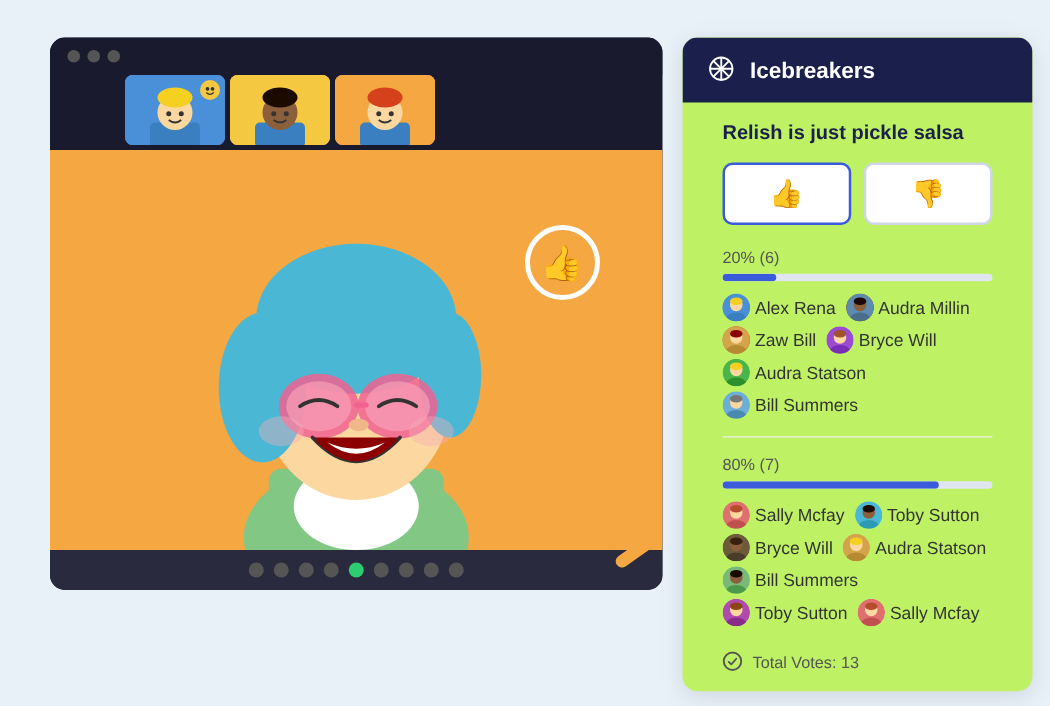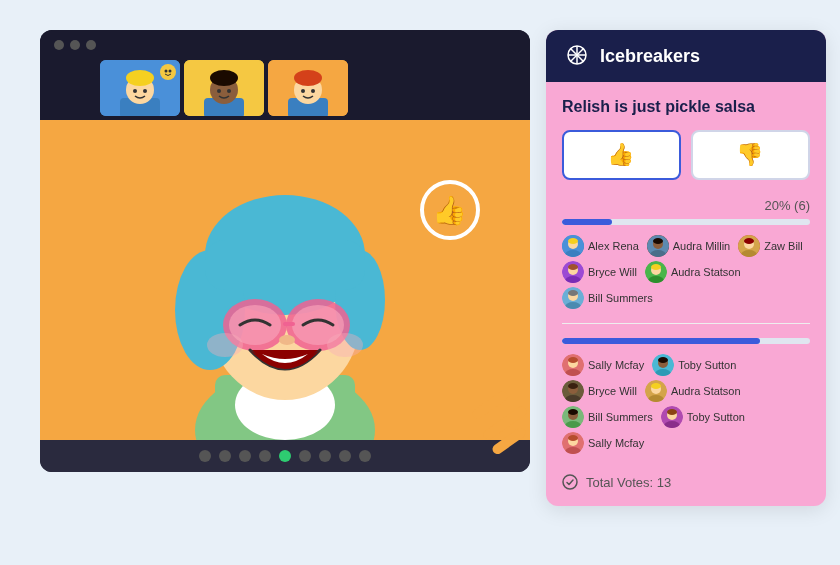--- a/index.html
+++ b/index.html
@@ -111,21 +111,21 @@
       width: 12px;
       height: 12px;
       border-radius: 50%;
       background: #555;
     }
     .control-dot.active { background: #2ecc71; }
 
     
     .icebreakers-panel {
       flex: 1;
-      background: #f9a8d4;
+      background: #bef264;
       border-radius: 12px;
       overflow: hidden;
       box-shadow: 0 4px 20px rgba(0,0,0,0.1);
       min-width: 280px;
     }
 
     .panel-header {
       background: #1a1f4b;
       padding: 14px 20px;
       display: flex;
@@ -133,21 +133,21 @@
       gap: 10px;
     }
 
     .panel-header-title {
       color: white;
       font-size: 18px;
       font-weight: 600;
     }
 
     .panel-body {
-      padding: 16px 16px;
+      padding: 16px 32px;
     }
 
     .question-text {
       font-size: 16px;
       font-weight: 600;
       color: #1a1f4b;
       margin-bottom: 14px;
     }
 
     .vote-buttons {
@@ -167,21 +167,20 @@
       display: flex;
       align-items: center;
       justify-content: center;
       transition: border-color 0.2s;
     }
     .vote-btn.active { border-color: #3b5bdb; border-width: 2px; }
 
     .result-section { margin-bottom: 14px; }
 
     .result-header {
-      text-align: right;
       font-size: 13px;
       color: #555;
       margin-bottom: 6px;
     }
 
     .progress-bar-bg {
       height: 6px;
       background: #e0e6f0;
       border-radius: 3px;
       margin-bottom: 10px;
@@ -197,21 +196,21 @@
     .voters-grid {
       display: flex;
       flex-wrap: wrap;
       gap: 4px 8px;
     }
 
     .voter {
       display: flex;
       align-items: center;
       gap: 4px;
-      font-size: 11px;
+      font-size: 14px;
       color: #333;
       white-space: nowrap;
     }
 
     .avatar {
       width: 22px;
       height: 22px;
       border-radius: 50%;
       overflow: hidden;
       flex-shrink: 0;
@@ -494,20 +493,21 @@
               </svg>
             </div>
             <span>Bill Summers</span>
           </div>
         </div>
       </div>
 
       <div class="divider"></div>
 
       <div class="result-section">
+        <div class="result-header">80% (7)</div>
         <div class="progress-bar-bg">
           <div class="progress-bar-fill" style="width:80%;"></div>
         </div>
         <div class="voters-grid">
           <div class="voter">
             <div class="avatar">
               <svg viewBox="0 0 22 22" xmlns="http://www.w3.org/2000/svg">
                 <circle cx="11" cy="11" r="11" fill="#e07070"></circle>
                 <circle cx="11" cy="9" r="5" fill="#fcd7a0"></circle>
                 <ellipse cx="11" cy="6" rx="5" ry="3" fill="#b54d2d"></ellipse>

